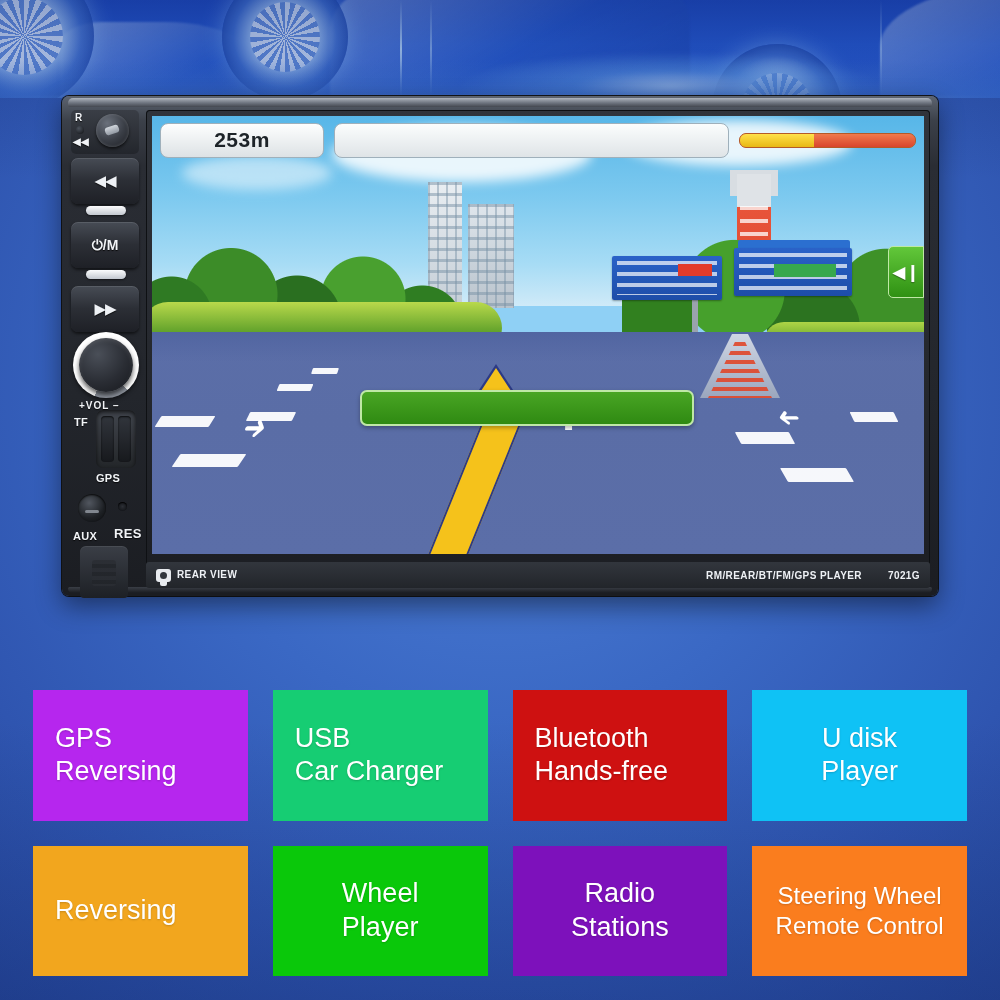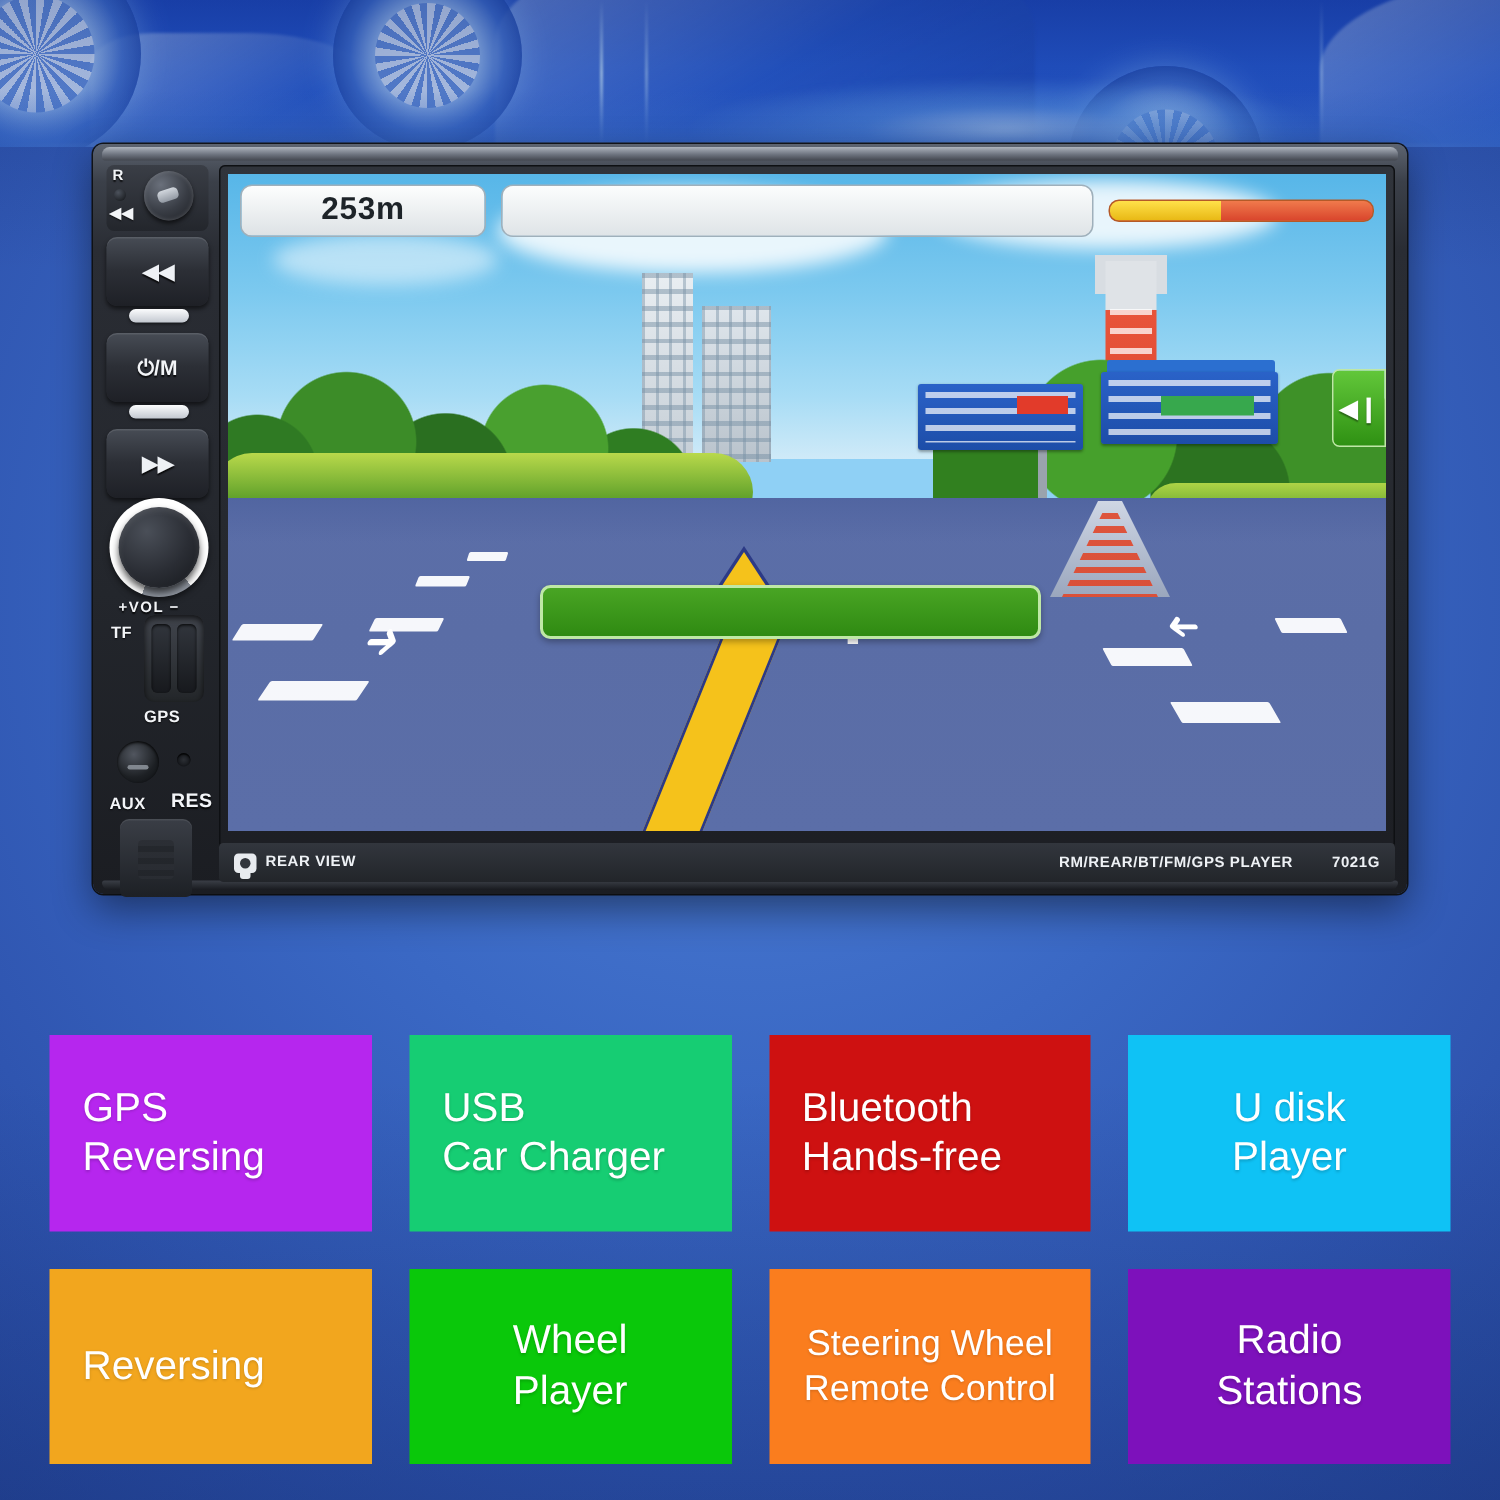--- a/index.html
+++ b/index.html
@@ -401,22 +401,22 @@
       <span>U disk</span>
       <span>Player</span>
     </div>
     <div class="tile" style="background: rgb(242, 166, 30);">
       <span>Reversing</span>
     </div>
     <div class="tile center" style="background: rgb(10, 200, 10);">
       <span>Wheel</span>
       <span>Player</span>
     </div>
+    <div class="tile center" style="background: rgb(125, 17, 187);">
+      <span>Radio</span>
+      <span>Stations</span>
+    </div>
     <div class="tile center tight" style="background: rgb(250, 125, 30);">
       <span>Steering Wheel</span>
       <span>Remote Control</span>
     </div>
-    <div class="tile center" style="background: rgb(125, 17, 187);">
-      <span>Radio</span>
-      <span>Stations</span>
-    </div>
   </div>
 </div>
 
 </body></html>

